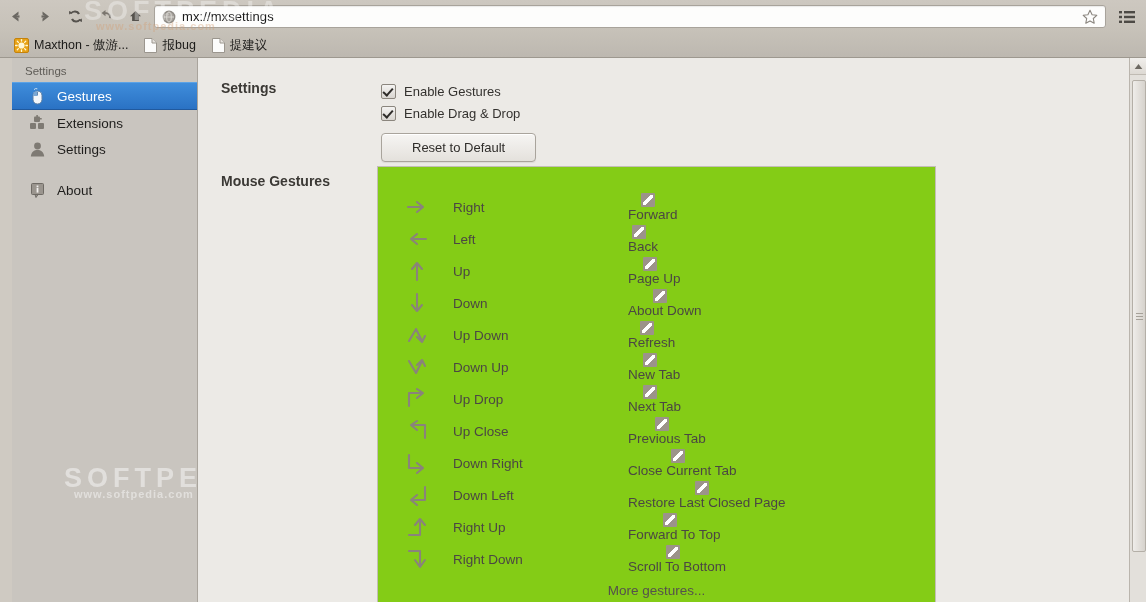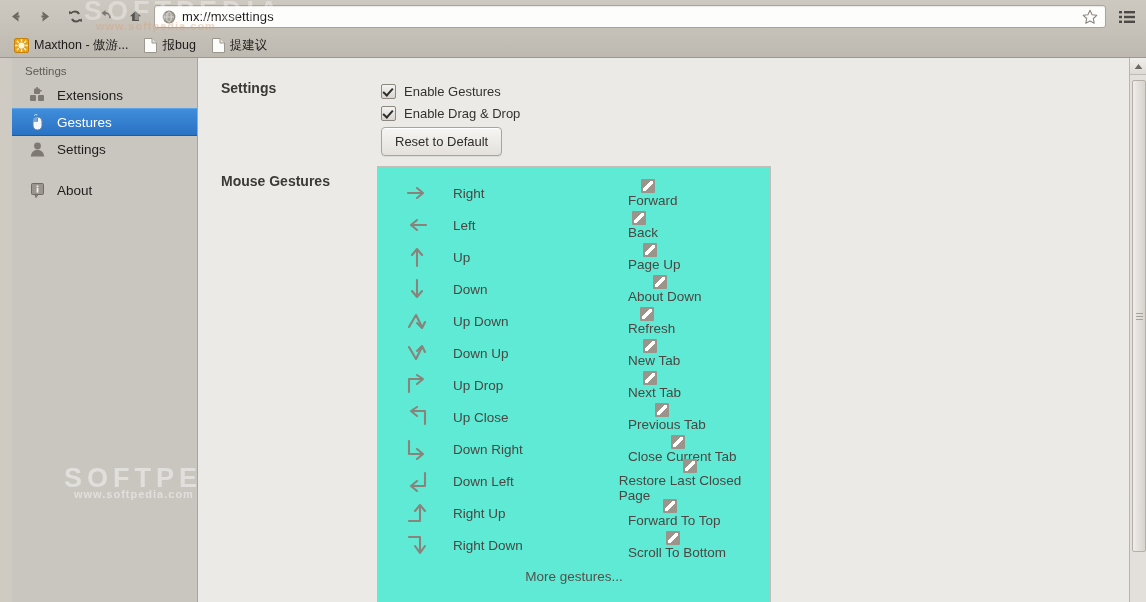--- a/index.html
+++ b/index.html
@@ -154,43 +154,43 @@
   .cb::after {
     content: "";
     position: absolute;
     left: 3px; top: 1px;
     width: 4px; height: 8px;
     border: solid #2e2c29;
     border-width: 0 2px 2px 0;
     transform: rotate(42deg);
   }
   .reset-btn {
-    margin-top: 3px;
+    margin-top: 9px;
     display: inline-block;
-    padding: 6px 13px;
+    padding: 6px 30px;
     font-size: 13px;
     color: #2f2d2a;
     background: linear-gradient(to bottom, #f6f5f3 0%, #e4e1dc 100%);
     border: 1px solid #a9a49c;
     border-radius: 4px;
     box-shadow: 0 1px 1px rgba(0,0,0,.07), inset 0 1px 0 #fff;
     cursor: default;
   }
 
   
   .gpanel {
     position: absolute;
     left: 178px; top: 108px;
-    width: 394px;
+    width: 559px;
     height: 436px;
-    background: #5eead4;
+    background: #84cc16;
     border: 1px solid #c3beb6;
     border-bottom: none;
     box-sizing: border-box;
-    padding-top: 10px;
+    padding-top: 24px;
   }
   .grow {
     display: flex; align-items: center;
     height: 32px;
   }
   .g-left { width: 250px; display: flex; align-items: center; padding-left: 26px; box-sizing: border-box; }
   .g-arrow { width: 26px; height: 22px; display: flex; align-items: center; justify-content: center; flex: none; color: #8a837b; }
   .g-name { font-size: 13.5px; color: #4b4743; margin-left: 23px; }
   .g-right { display: flex; align-items: center; flex-direction: column; }
   .g-edit {
@@ -374,43 +374,43 @@
 
     <div class="wm" id="wm1">SOFTPEDIA</div>
     <div class="wm" id="wm2">www.softpedia.com</div>
   </div>
 
   <div class="page">
 
     <div class="sidebar">
       <div class="sb-title">Settings</div>
 
+      <div class="sb-item sel">
+        <span class="sb-ico">
+          <svg width="17" height="17" viewBox="0 0 17 17">
+            <rect x="4" y="3" width="9" height="13" rx="4.5" fill="#f3f6fa" stroke="#5c7fa4" stroke-width="1"></rect>
+            <path d="M4 8 A4.5 4.5 0 0 1 8.5 3 L8.5 8 Z" fill="#7aa7d4"></path>
+            <line x1="8.5" y1="4" x2="8.5" y2="7.3" stroke="#5c7fa4" stroke-width=".9"></line>
+            <path d="M5 1.6 A3 3 0 0 1 8.3 0.8" fill="none" stroke="#cfe0f0" stroke-width="1"></path>
+          </svg>
+        </span>
+        <span>Gestures</span>
+      </div>
+
       <div class="sb-item">
         <span class="sb-ico">
           <svg width="17" height="17" viewBox="0 0 17 17">
             <rect x="1" y="8" width="6" height="6" rx="1" fill="#7e7a73"></rect>
             <rect x="9" y="8" width="6" height="6" rx="1" fill="#7e7a73"></rect>
             <rect x="5" y="1.5" width="6" height="5.5" rx="1" fill="#7e7a73"></rect>
             <rect x="7.3" y="0" width="1.6" height="2.4" fill="#7e7a73"></rect>
             <rect x="10.4" y="3" width="2.3" height="1.5" fill="#7e7a73"></rect>
           </svg>
         </span>
         <span>Extensions</span>
-      </div>
-
-      <div class="sb-item sel">
-        <span class="sb-ico">
-          <svg width="17" height="17" viewBox="0 0 17 17">
-            <rect x="4" y="3" width="9" height="13" rx="4.5" fill="#f3f6fa" stroke="#5c7fa4" stroke-width="1"></rect>
-            <path d="M4 8 A4.5 4.5 0 0 1 8.5 3 L8.5 8 Z" fill="#7aa7d4"></path>
-            <line x1="8.5" y1="4" x2="8.5" y2="7.3" stroke="#5c7fa4" stroke-width=".9"></line>
-            <path d="M5 1.6 A3 3 0 0 1 8.3 0.8" fill="none" stroke="#cfe0f0" stroke-width="1"></path>
-          </svg>
-        </span>
-        <span>Gestures</span>
       </div>
 
       <div class="sb-item">
         <span class="sb-ico">
           <svg width="17" height="17" viewBox="0 0 17 17">
             <circle cx="8.5" cy="5" r="3.4" fill="#7e7a73"></circle>
             <path d="M1.8 15.5 C2.4 10.6 5.2 9 8.5 9 C11.8 9 14.6 10.6 15.2 15.5 Z" fill="#7e7a73"></path>
           </svg>
         </span>
         <span>Settings</span>

